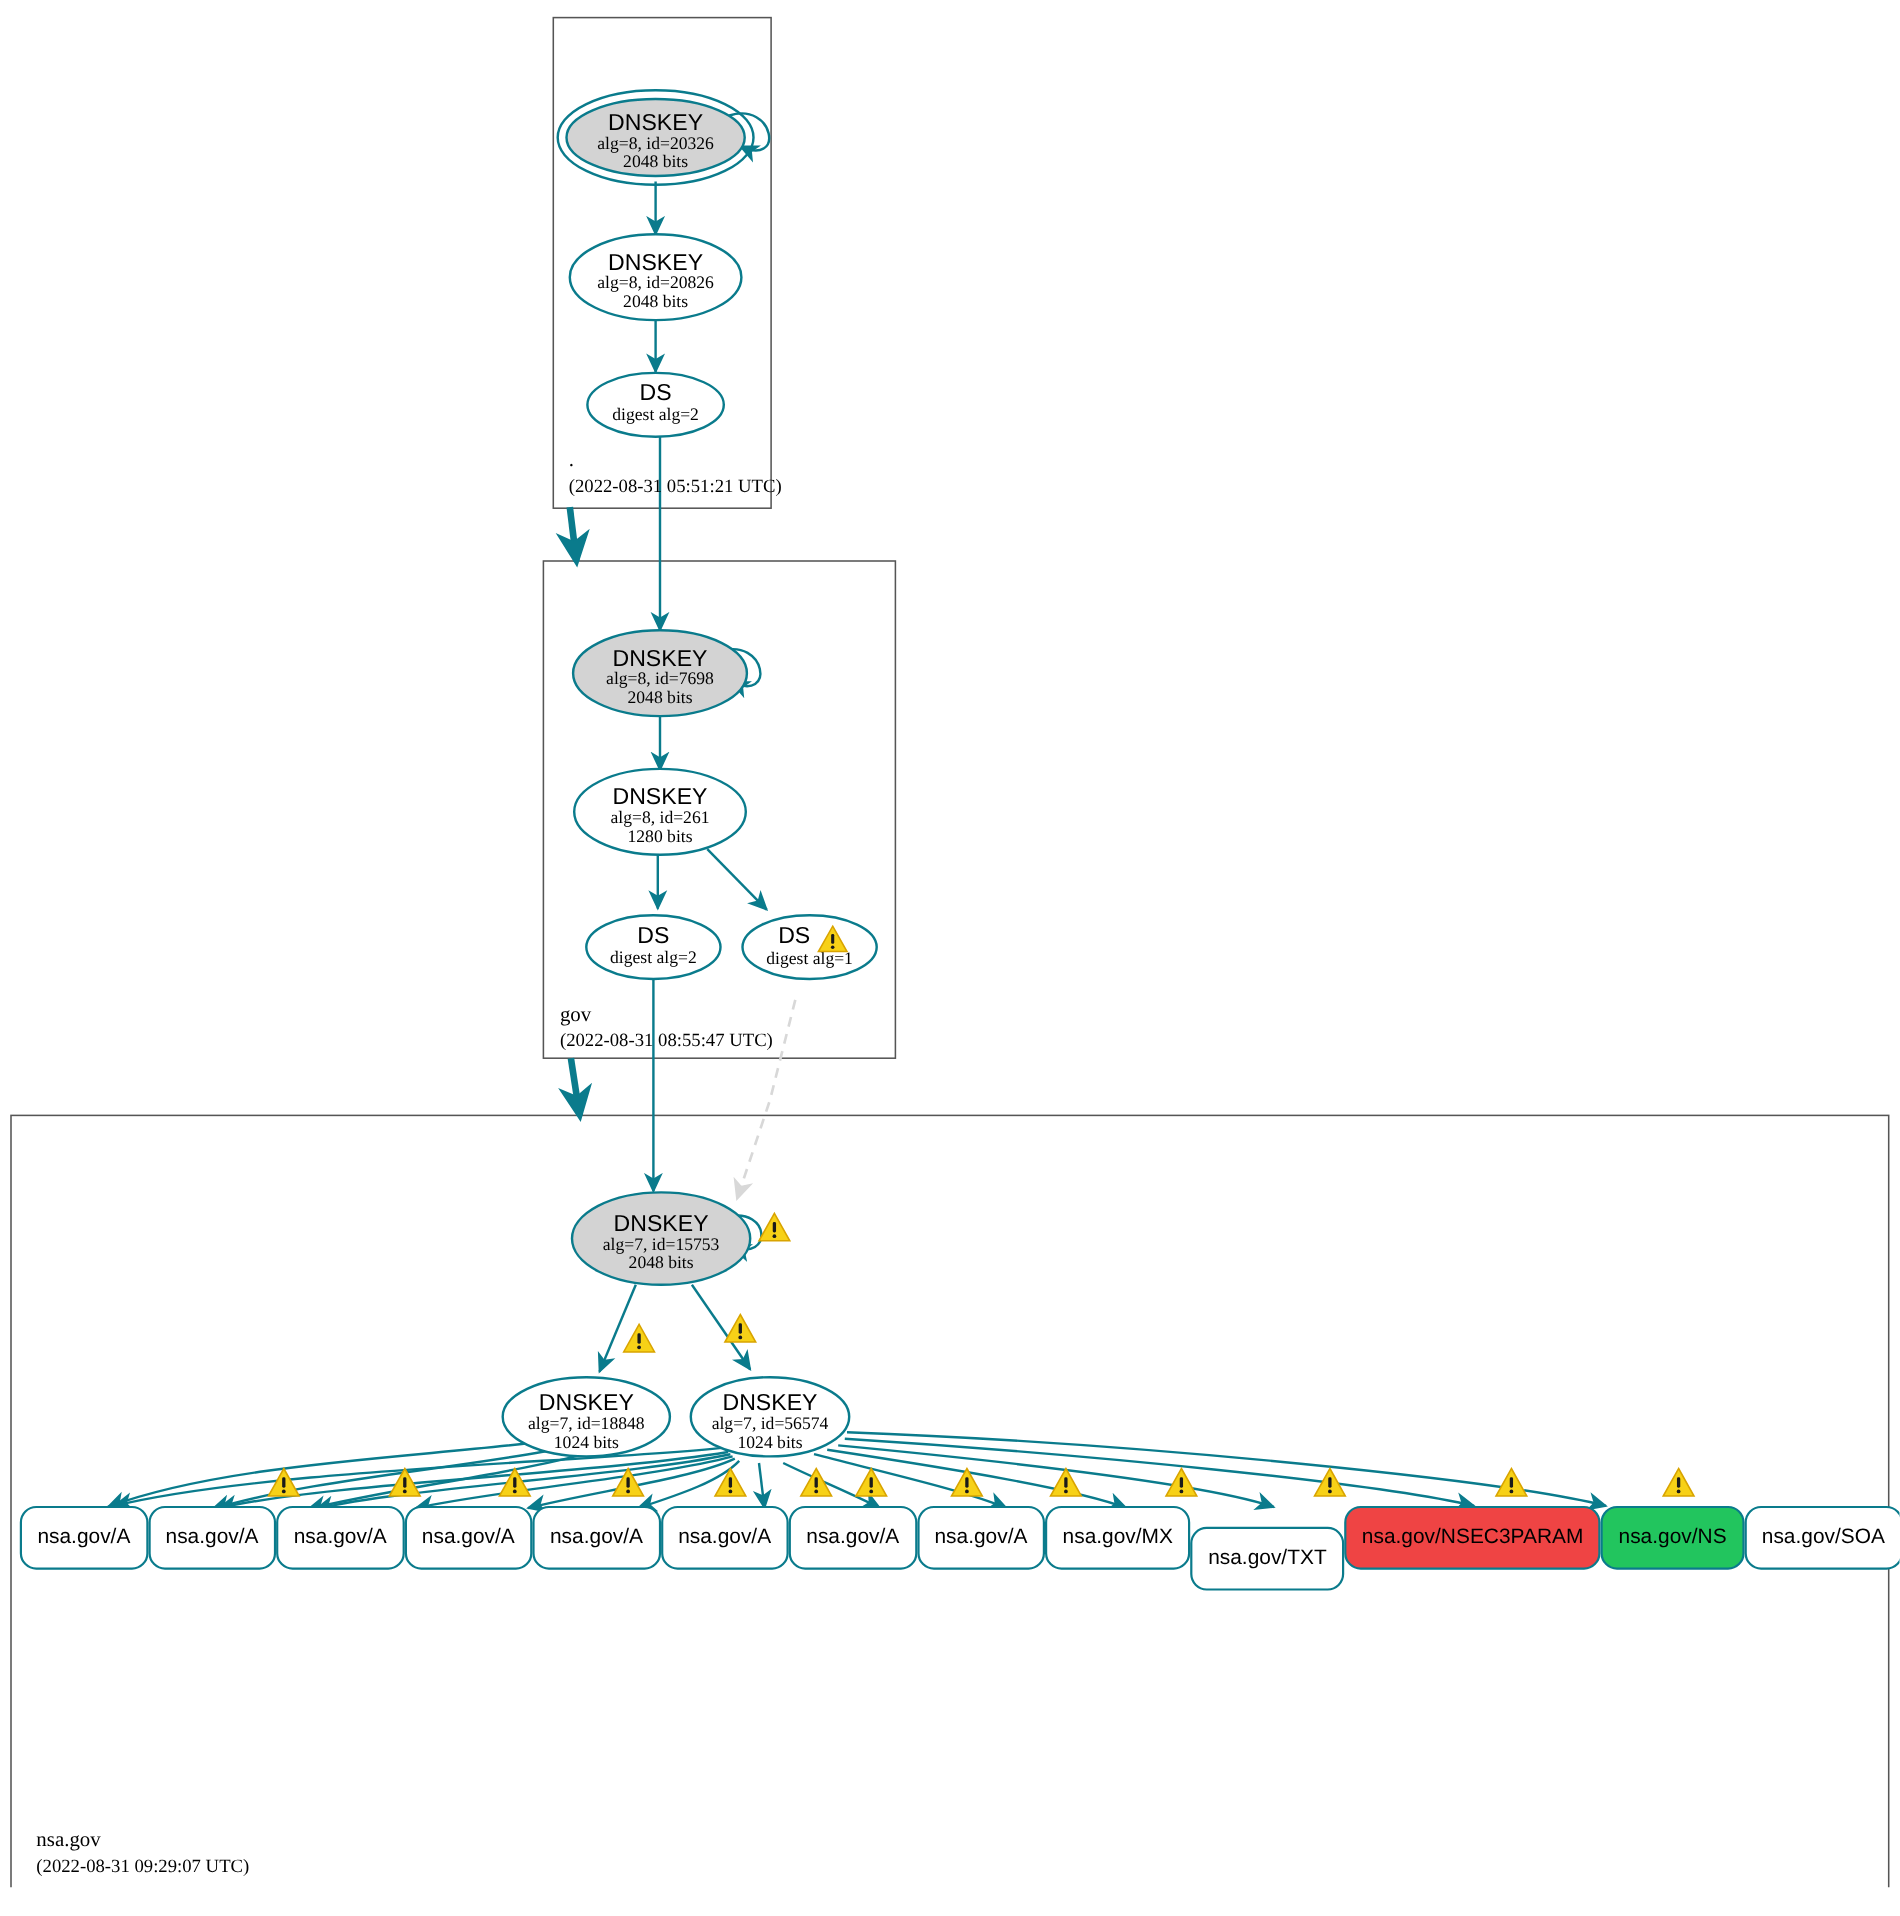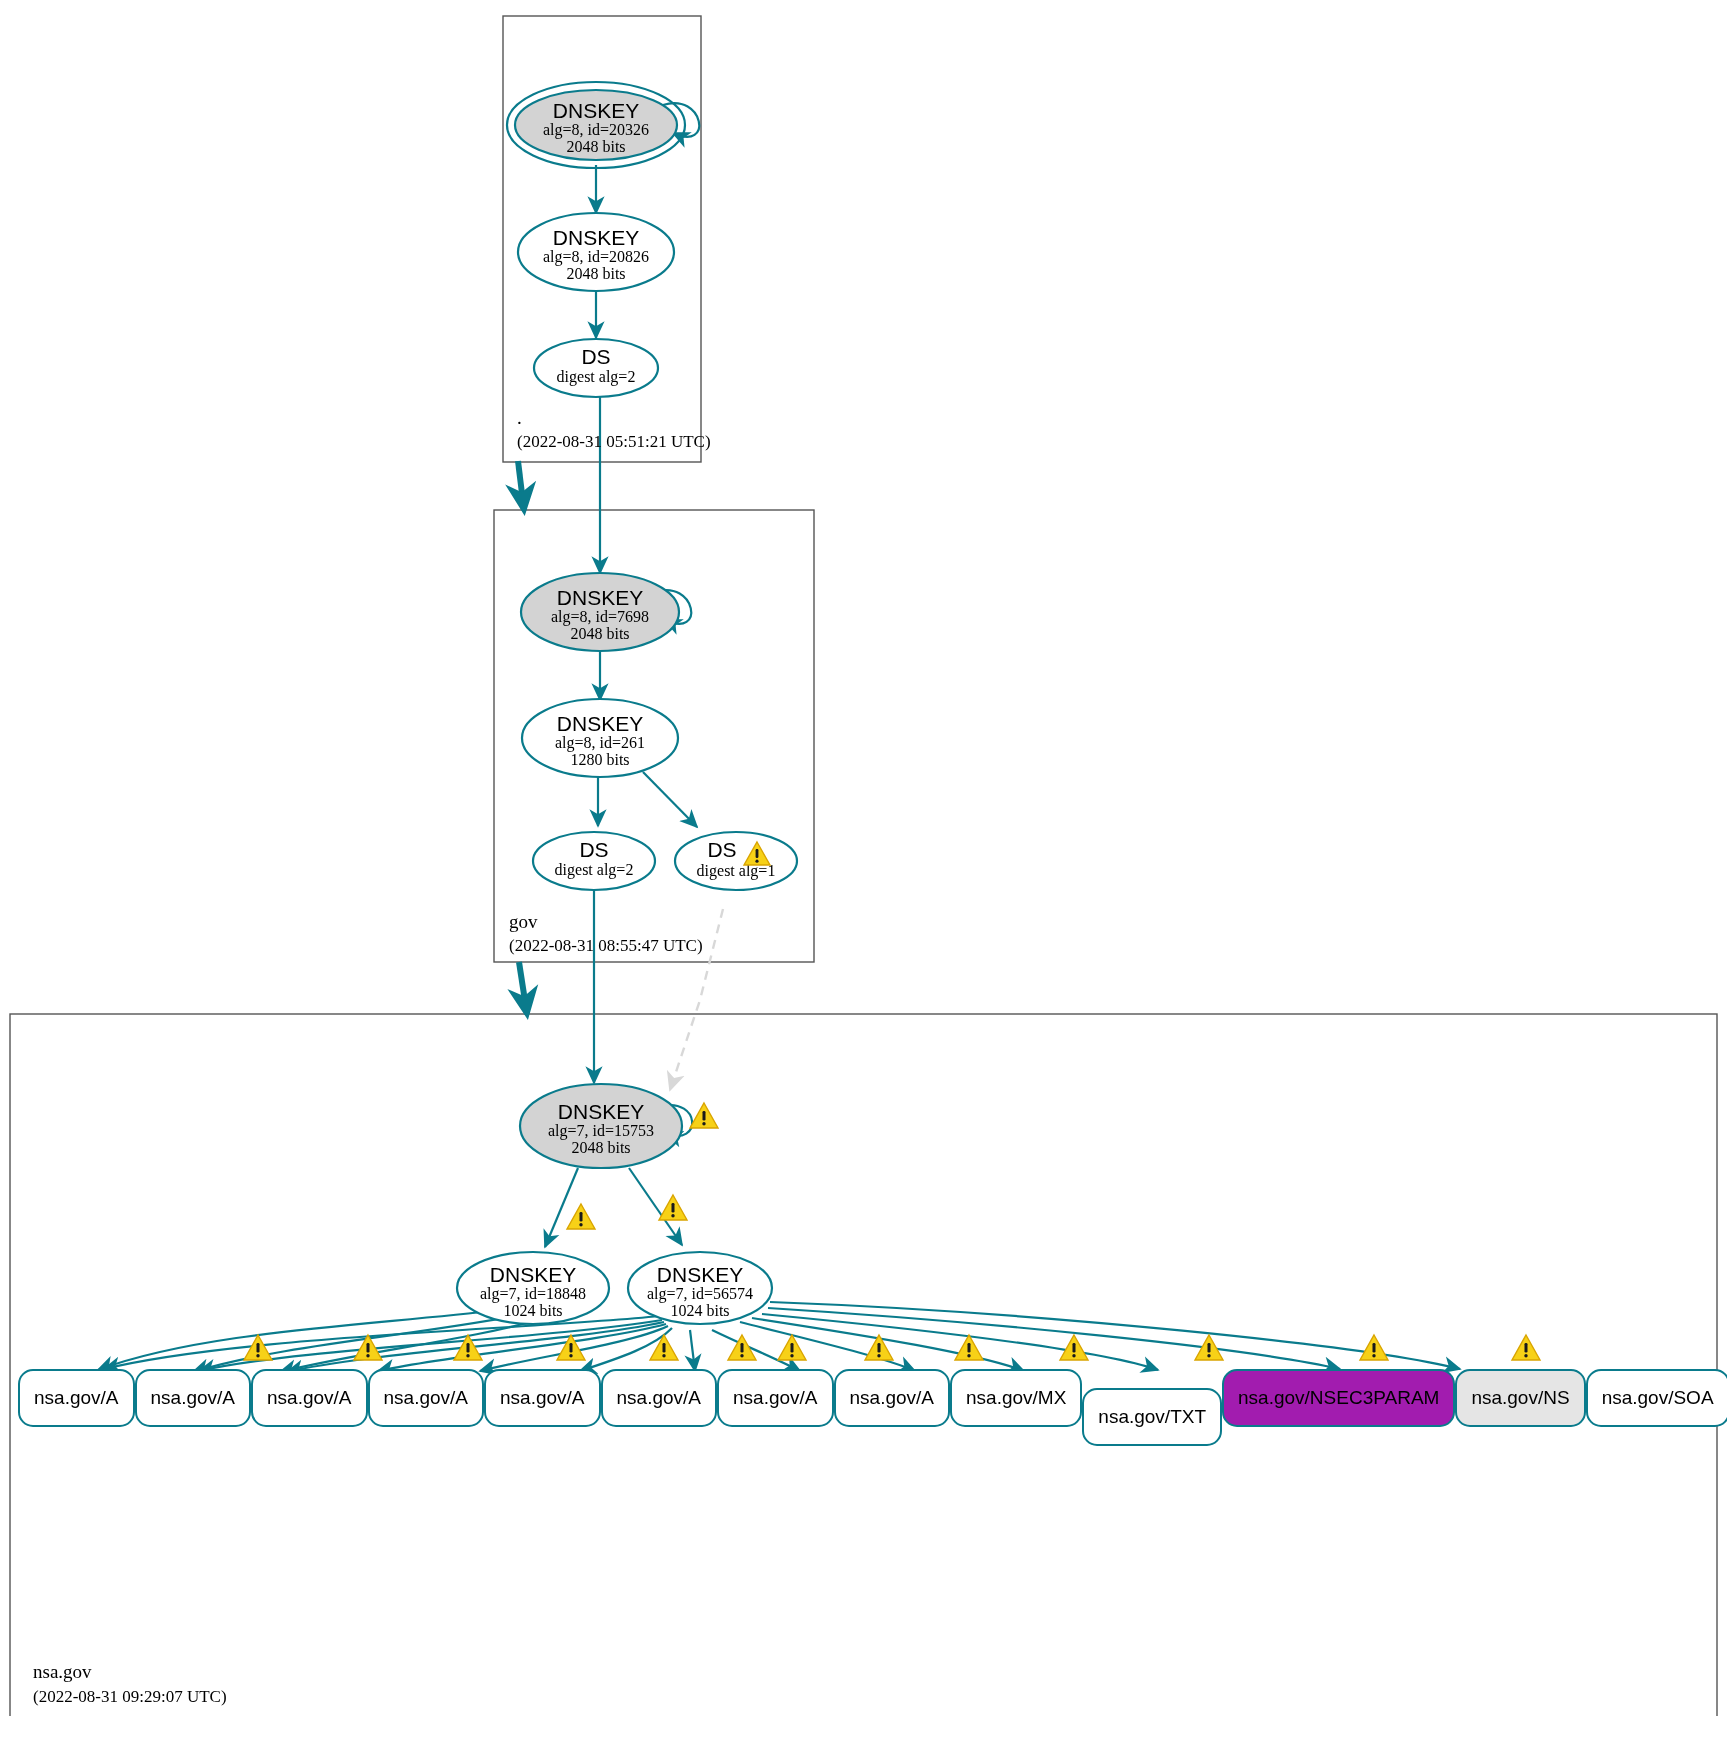--- a/index.html
+++ b/index.html
@@ -388,24 +388,24 @@
       </div>
       <div style="box-sizing: border-box; display: flex; align-items: center; justify-content: center; height: 58px; padding: 0px 14px; border: 2.2px solid rgb(10, 123, 140); border-radius: 15px; background: rgb(255, 255, 255); white-space: nowrap;">
         <span style="font-family: &quot;Liberation Sans&quot;, sans-serif; font-size: 19px; color: rgb(0, 0, 0);">nsa.gov/A</span>
       </div>
       <div style="box-sizing: border-box; display: flex; align-items: center; justify-content: center; height: 58px; padding: 16px 14px; border: 2.2px solid rgb(10, 123, 140); border-radius: 15px; background: rgb(255, 255, 255); white-space: nowrap;">
         <span style="font-family: &quot;Liberation Sans&quot;, sans-serif; font-size: 19px; color: rgb(0, 0, 0);">nsa.gov/MX</span>
       </div>
       <div style="box-sizing: border-box; display: flex; align-items: center; justify-content: center; height: 58px; padding: 0px 14px; border: 2.2px solid rgb(10, 123, 140); border-radius: 15px; background: rgb(255, 255, 255); white-space: nowrap; margin-top: 37px;">
         <span style="font-family: &quot;Liberation Sans&quot;, sans-serif; font-size: 19px; color: rgb(0, 0, 0);">nsa.gov/TXT</span>
       </div>
-      <div style="box-sizing: border-box; display: flex; align-items: center; justify-content: center; height: 58px; padding: 0px 14px; border: 2.2px solid rgb(10, 123, 140); border-radius: 15px; background: #a21caf; white-space: nowrap;">
+      <div style="box-sizing: border-box; display: flex; align-items: center; justify-content: center; height: 58px; padding: 0px 14px; border: 2.2px solid rgb(10, 123, 140); border-radius: 15px; background: #ef4444; white-space: nowrap;">
         <span style="font-family: &quot;Liberation Sans&quot;, sans-serif; font-size: 19px; color: rgb(0, 0, 0);">nsa.gov/NSEC3PARAM</span>
       </div>
-      <div style="box-sizing: border-box; display: flex; align-items: center; justify-content: center; height: 58px; padding: 0px 14px; border: 2.2px solid rgb(10, 123, 140); border-radius: 15px; background: #e5e5e5; white-space: nowrap;">
+      <div style="box-sizing: border-box; display: flex; align-items: center; justify-content: center; height: 58px; padding: 0px 14px; border: 2.2px solid rgb(10, 123, 140); border-radius: 15px; background: #22c55e; white-space: nowrap;">
         <span style="font-family: &quot;Liberation Sans&quot;, sans-serif; font-size: 19px; color: rgb(0, 0, 0);">nsa.gov/NS</span>
       </div>
       <div style="box-sizing: border-box; display: flex; align-items: center; justify-content: center; height: 58px; padding: 0px 14px; border: 2.2px solid rgb(10, 123, 140); border-radius: 15px; background: rgb(255, 255, 255); white-space: nowrap;">
         <span style="font-family: &quot;Liberation Sans&quot;, sans-serif; font-size: 19px; color: rgb(0, 0, 0);">nsa.gov/SOA</span>
       </div>
     </div>
 
 </div>
 
 </body></html>

